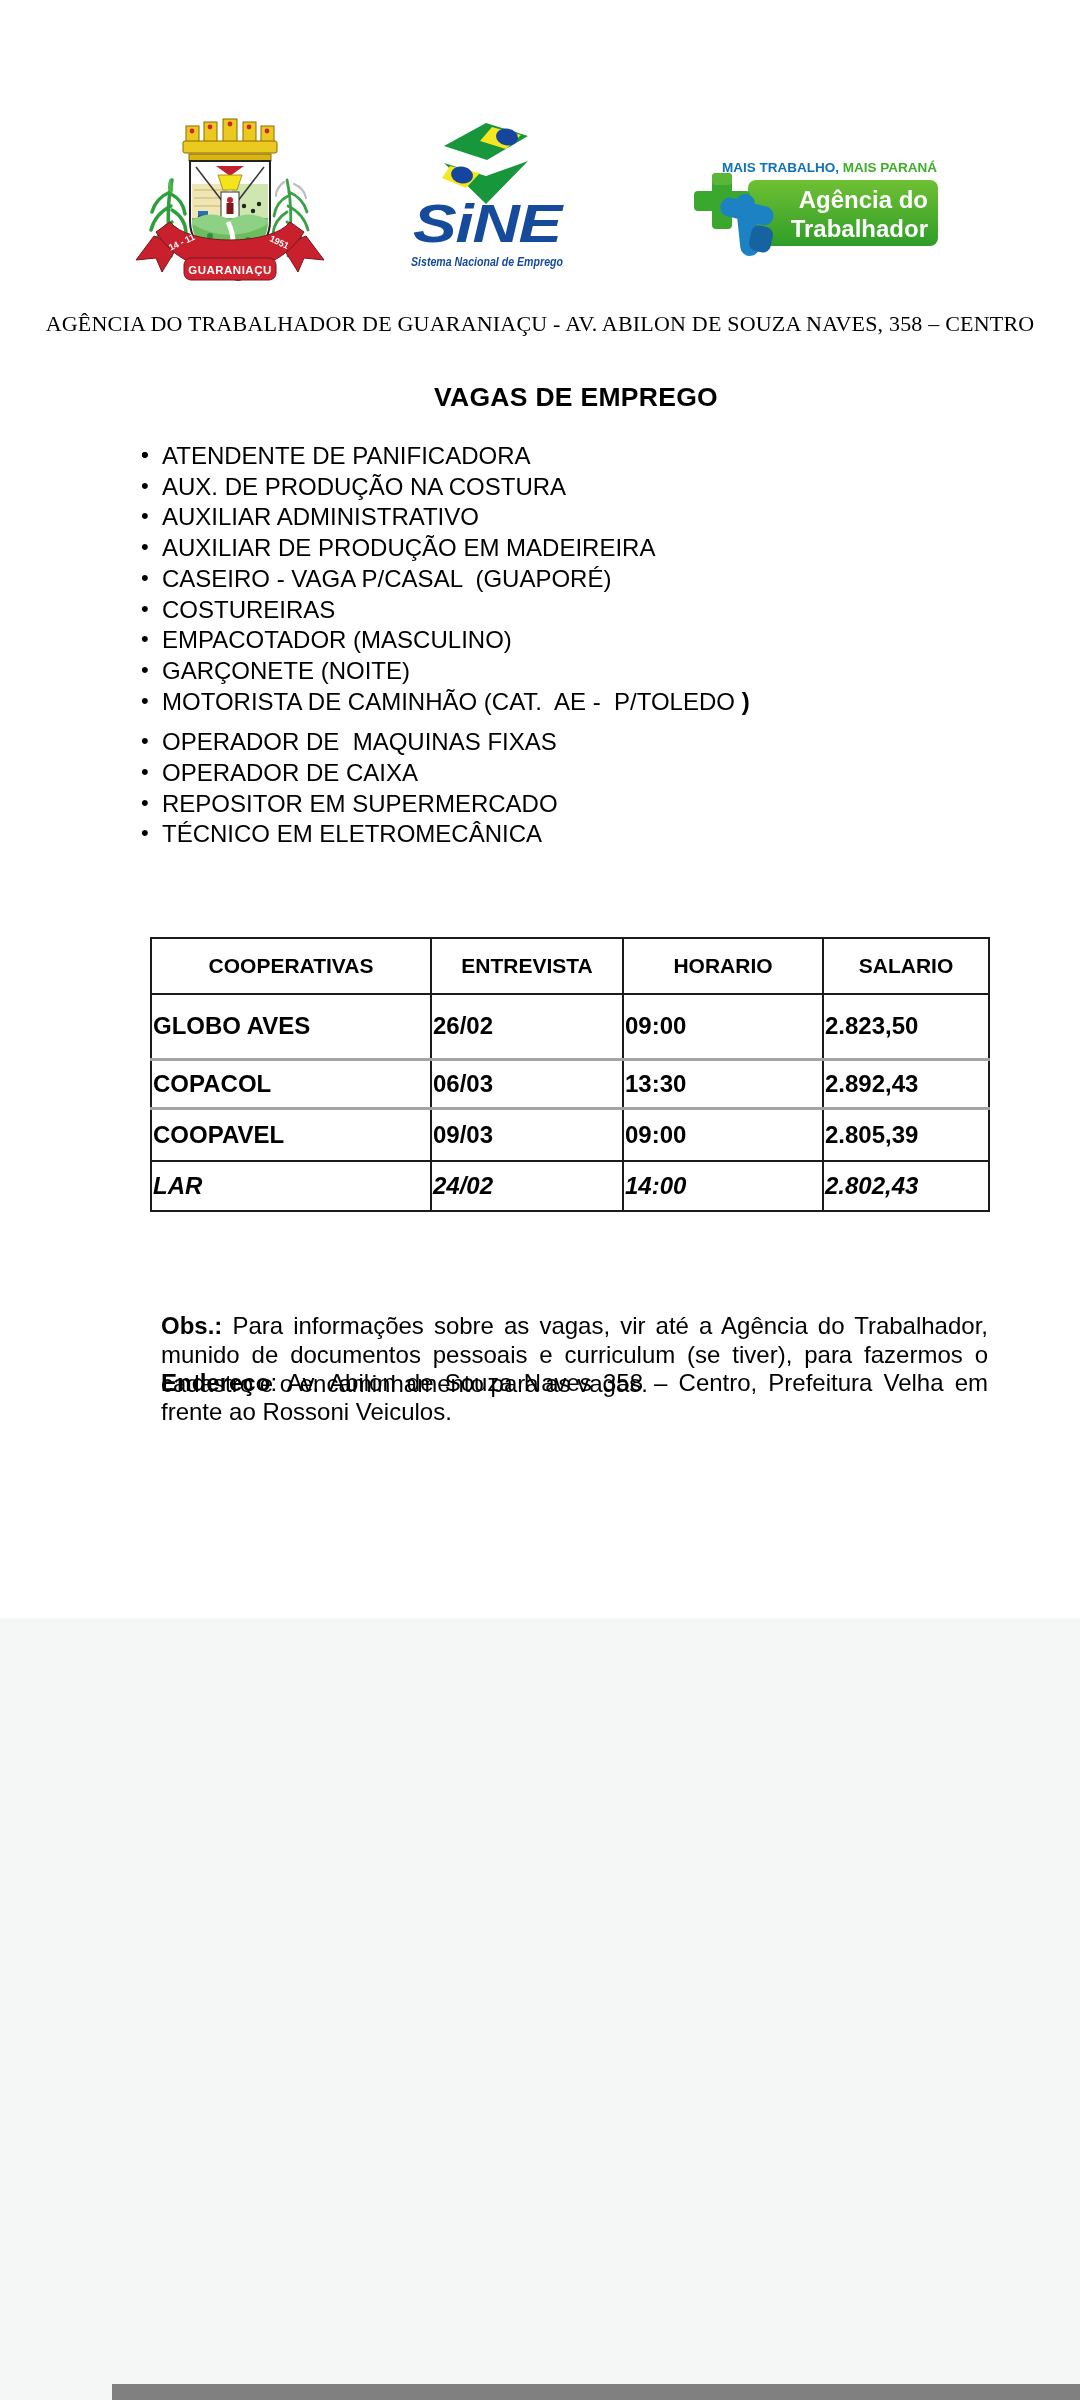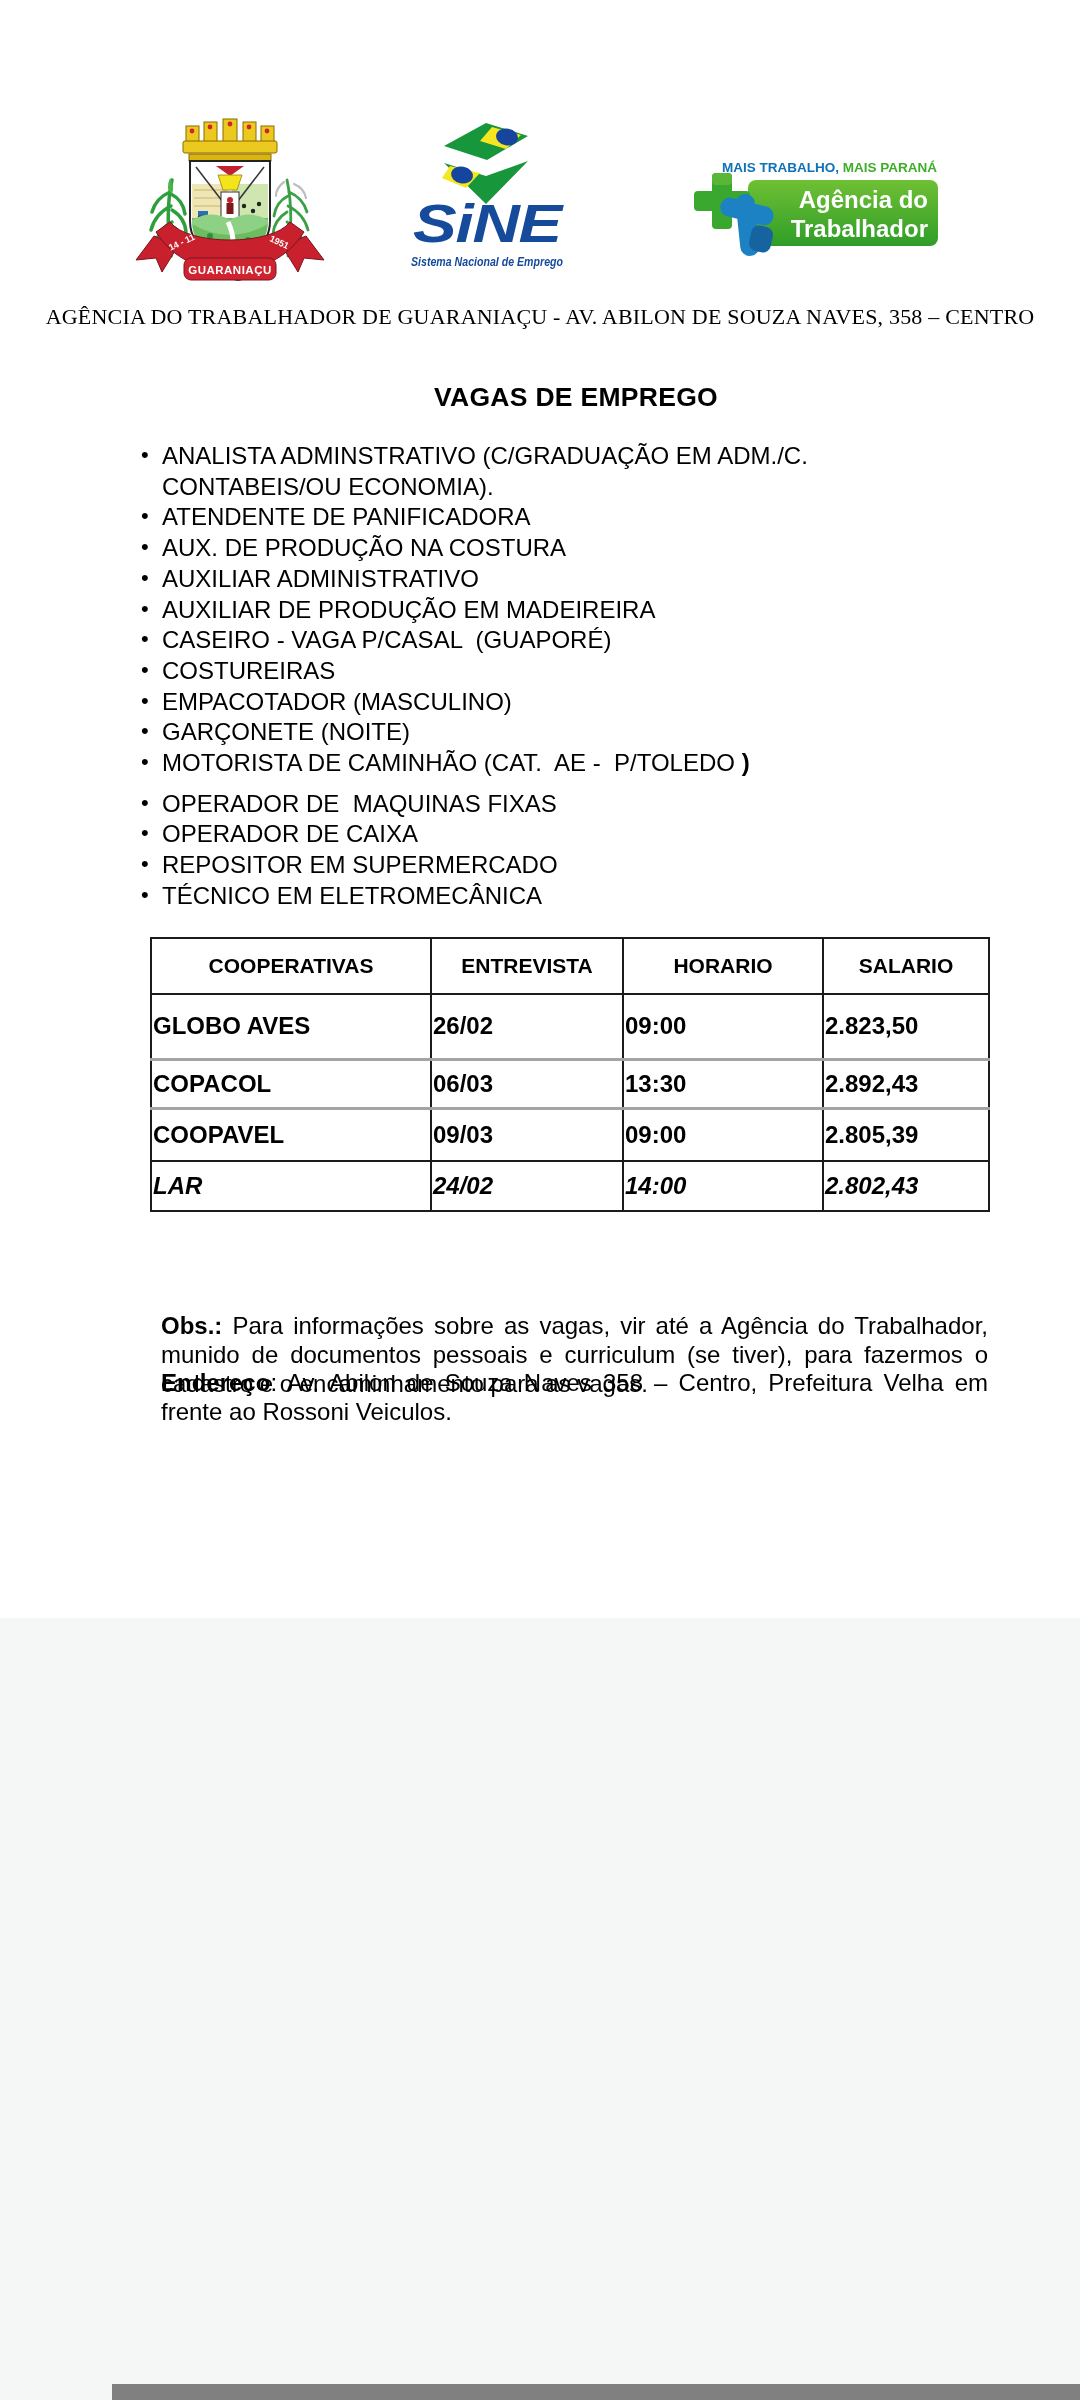--- a/index.html
+++ b/index.html
@@ -5,21 +5,21 @@
   html,body{margin:0;padding:0;}
   body{width:1080px;height:2400px;font-family:"Liberation Sans",sans-serif;color:#000;}
   .screen{position:relative;width:1080px;height:2400px;background:#f5f6f6;overflow:hidden;}
   .page{position:absolute;left:0;top:0;width:1080px;height:1618px;background:#ffffff;}
 
   
   .crest-svg{position:absolute;left:126px;top:114px;width:208px;height:186px;}
   .sine-svg{position:absolute;left:406px;top:116px;width:162px;height:164px;}
   .agencia-svg{position:absolute;left:690px;top:150px;width:250px;height:136px;}
 
-  .agency-line{position:absolute;left:0;top:306px;width:1080px;text-align:center;
+  .agency-line{position:absolute;left:0;top:313px;width:1080px;text-align:center;
     font-family:"Liberation Serif",serif;font-size:22px;line-height:1;letter-spacing:0.2px;}
 
   .doc-title{position:absolute;left:140px;top:372px;width:848px;margin:12px;text-align:center;
     font-size:26.5px;font-weight:bold;line-height:1;letter-spacing:0.3px;}
 
   .jobs{position:absolute;left:140px;top:441px;width:848px;margin:0;padding:0;list-style:none;
     font-size:24px;line-height:30.7px;}
   .job{position:relative;padding-left:22px;white-space:pre-wrap;}
   .job:nth-child(10){margin-bottom:10px;}
   .bullet{position:absolute;left:1px;top:-1px;font-size:22px;}
@@ -171,21 +171,21 @@
         <rect x="48" y="44" width="19" height="62" rx="9" fill="#1d82c4" transform="rotate(-6 57 75)"></rect>
         <rect x="60" y="76" width="22" height="26" rx="8" fill="#15639f" transform="rotate(12 71 89)"></rect>
       </g>
     </svg>
 
     <div class="agency-line">AGÊNCIA DO TRABALHADOR DE GUARANIAÇU - AV. ABILON DE SOUZA NAVES, 358 – CENTRO</div>
 
     <h1 class="doc-title">VAGAS DE EMPREGO</h1>
 
     <ul class="jobs">
-        <li class="job"><span class="bullet">•</span><span class="jt">ANALISTA ADMINSTRATIVO (C/GRADUAÇÃO EM ADM./C. CONTABEIS/OU ECONOMIA).</span><span class="jb"></span></li>
+        <li class="job"><span class="bullet">•</span><span class="jb"></span></li>
         <li class="job"><span class="bullet">•</span><span class="jt">ATENDENTE DE PANIFICADORA</span><span class="jb"></span></li>
         <li class="job"><span class="bullet">•</span><span class="jt">AUX. DE PRODUÇÃO NA COSTURA</span><span class="jb"></span></li>
         <li class="job"><span class="bullet">•</span><span class="jt">AUXILIAR ADMINISTRATIVO</span><span class="jb"></span></li>
         <li class="job"><span class="bullet">•</span><span class="jt">AUXILIAR DE PRODUÇÃO EM MADEIREIRA</span><span class="jb"></span></li>
         <li class="job"><span class="bullet">•</span><span class="jt">CASEIRO - VAGA P/CASAL  (GUAPORÉ)</span><span class="jb"></span></li>
         <li class="job"><span class="bullet">•</span><span class="jt">COSTUREIRAS</span><span class="jb"></span></li>
         <li class="job"><span class="bullet">•</span><span class="jt">EMPACOTADOR (MASCULINO)</span><span class="jb"></span></li>
         <li class="job"><span class="bullet">•</span><span class="jt">GARÇONETE (NOITE)</span><span class="jb"></span></li>
         <li class="job"><span class="bullet">•</span><span class="jt">MOTORISTA DE CAMINHÃO (CAT.  AE -  P/TOLEDO </span><span class="jb">)</span></li>
         <li class="job"><span class="bullet">•</span><span class="jt">OPERADOR DE  MAQUINAS FIXAS</span><span class="jb"></span></li>

